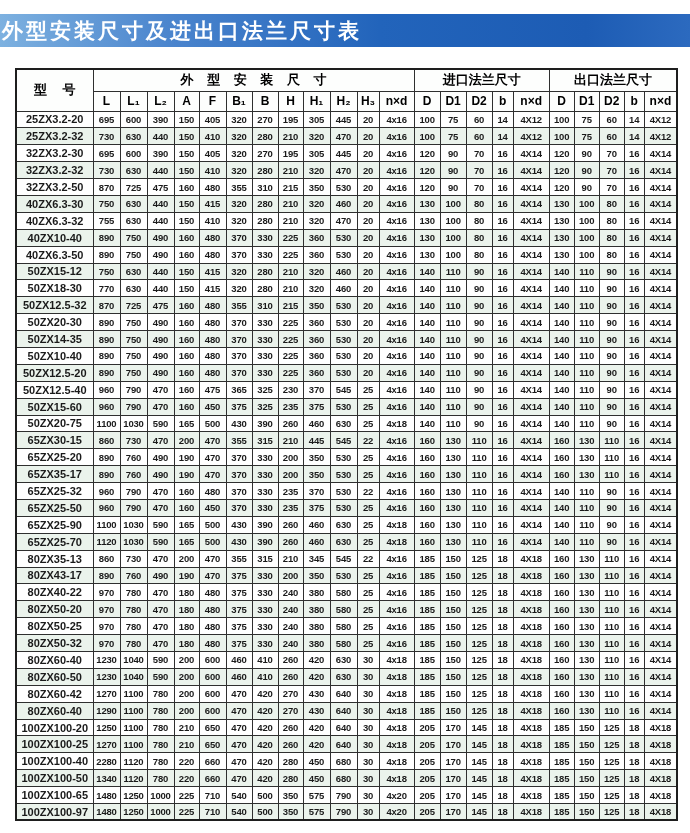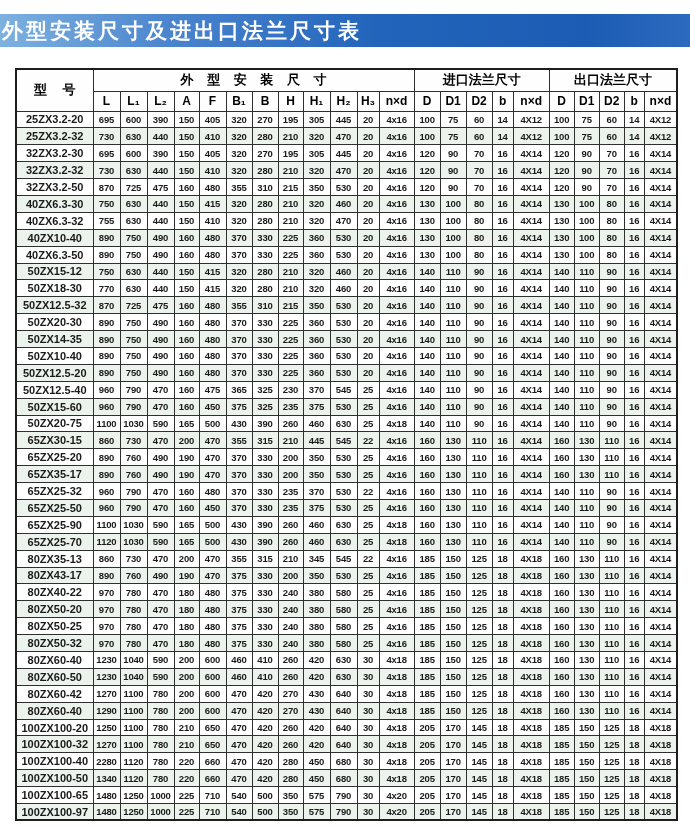--- a/index.html
+++ b/index.html
@@ -1063,21 +1063,21 @@
           <td>145</td>
           <td>18</td>
           <td>4X18</td>
           <td>185</td>
           <td>150</td>
           <td>125</td>
           <td>18</td>
           <td>4X18</td>
         </tr>
         <tr>
-          <td class="model-cell">100ZX100-32</td>
+          <td class="model-cell">100ZX100-25</td>
           <td>1270</td>
           <td>1100</td>
           <td>780</td>
           <td>210</td>
           <td>650</td>
           <td>470</td>
           <td>420</td>
           <td>260</td>
           <td>420</td>
           <td>640</td>

